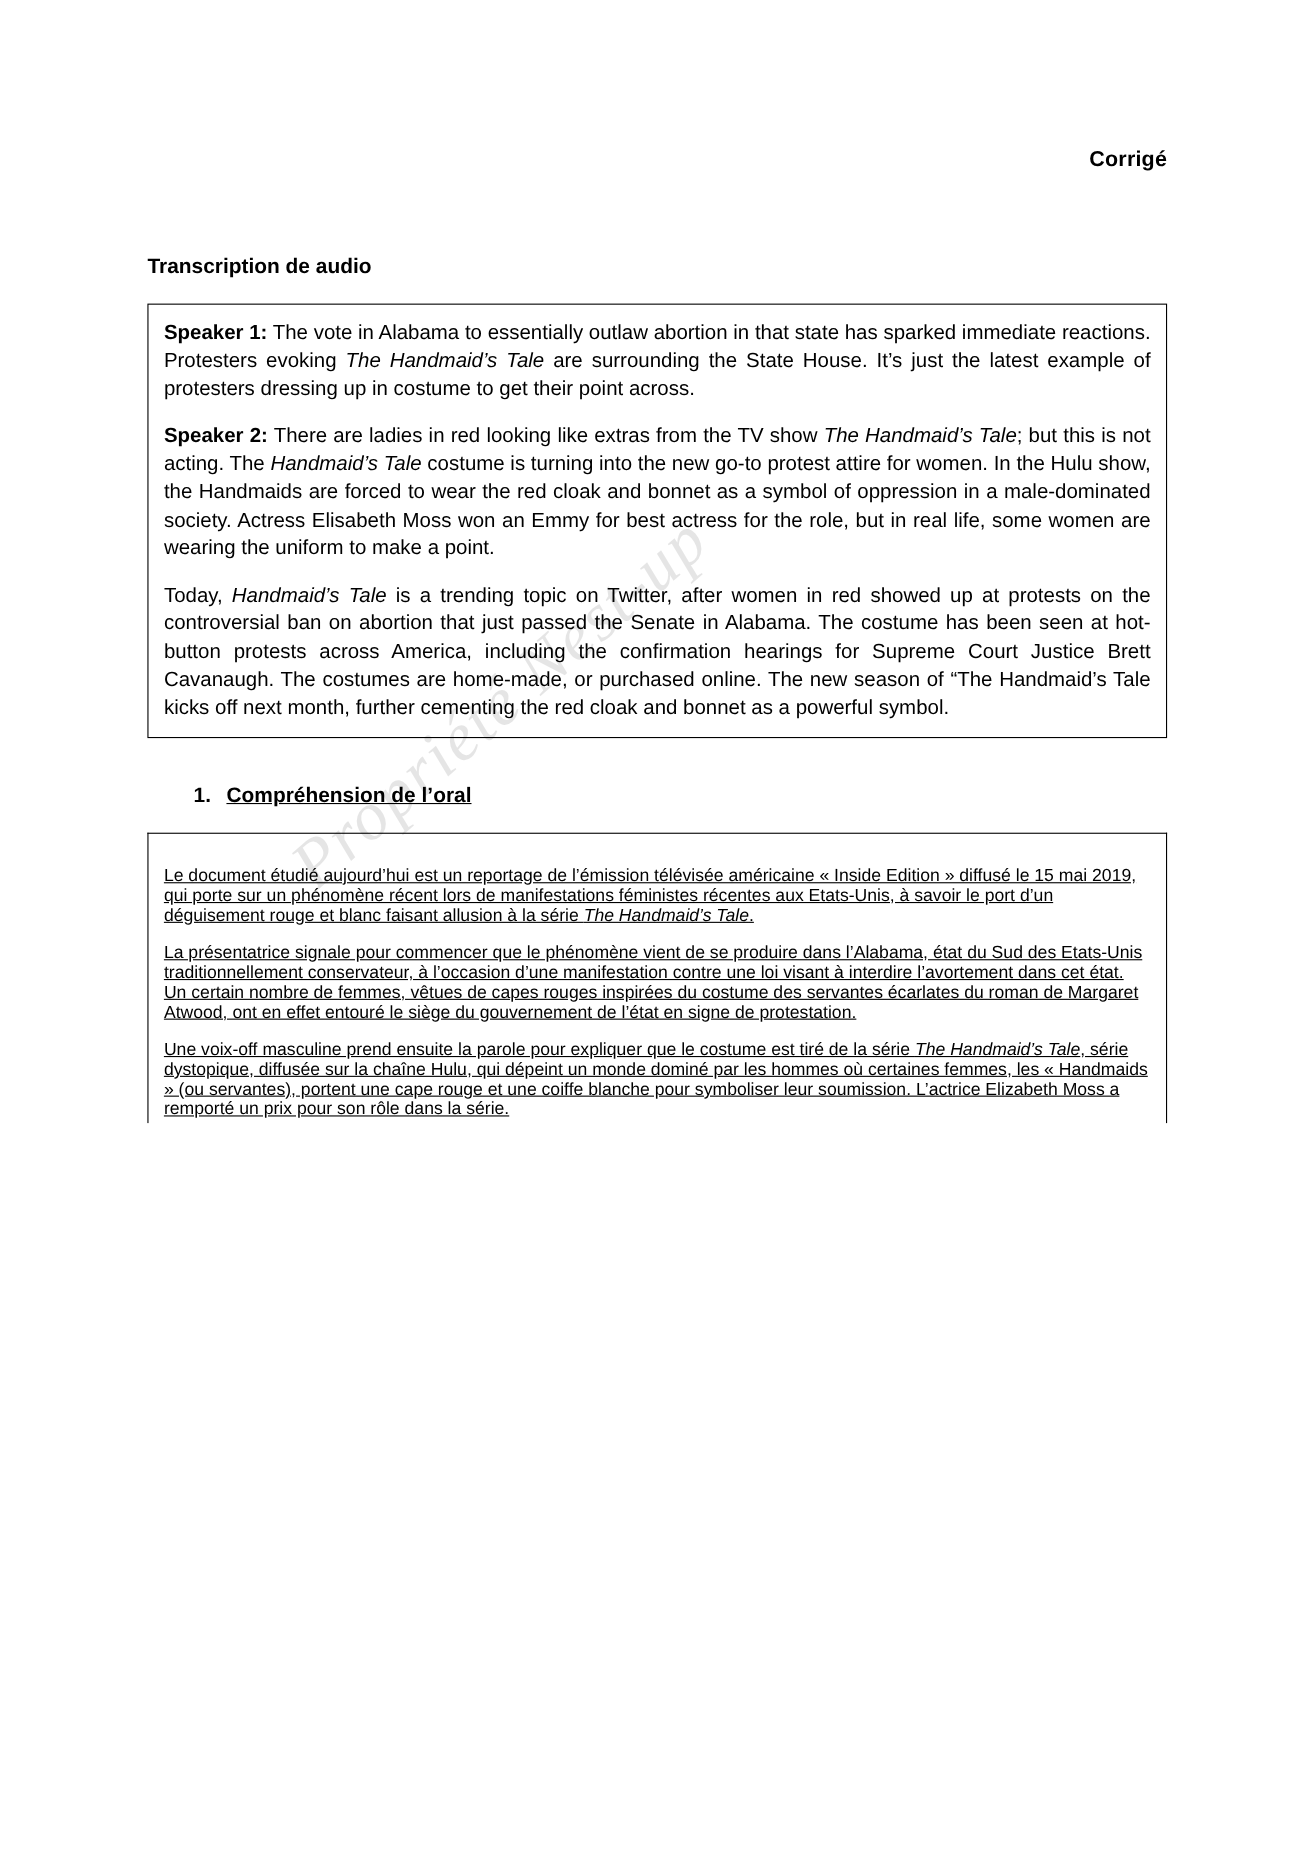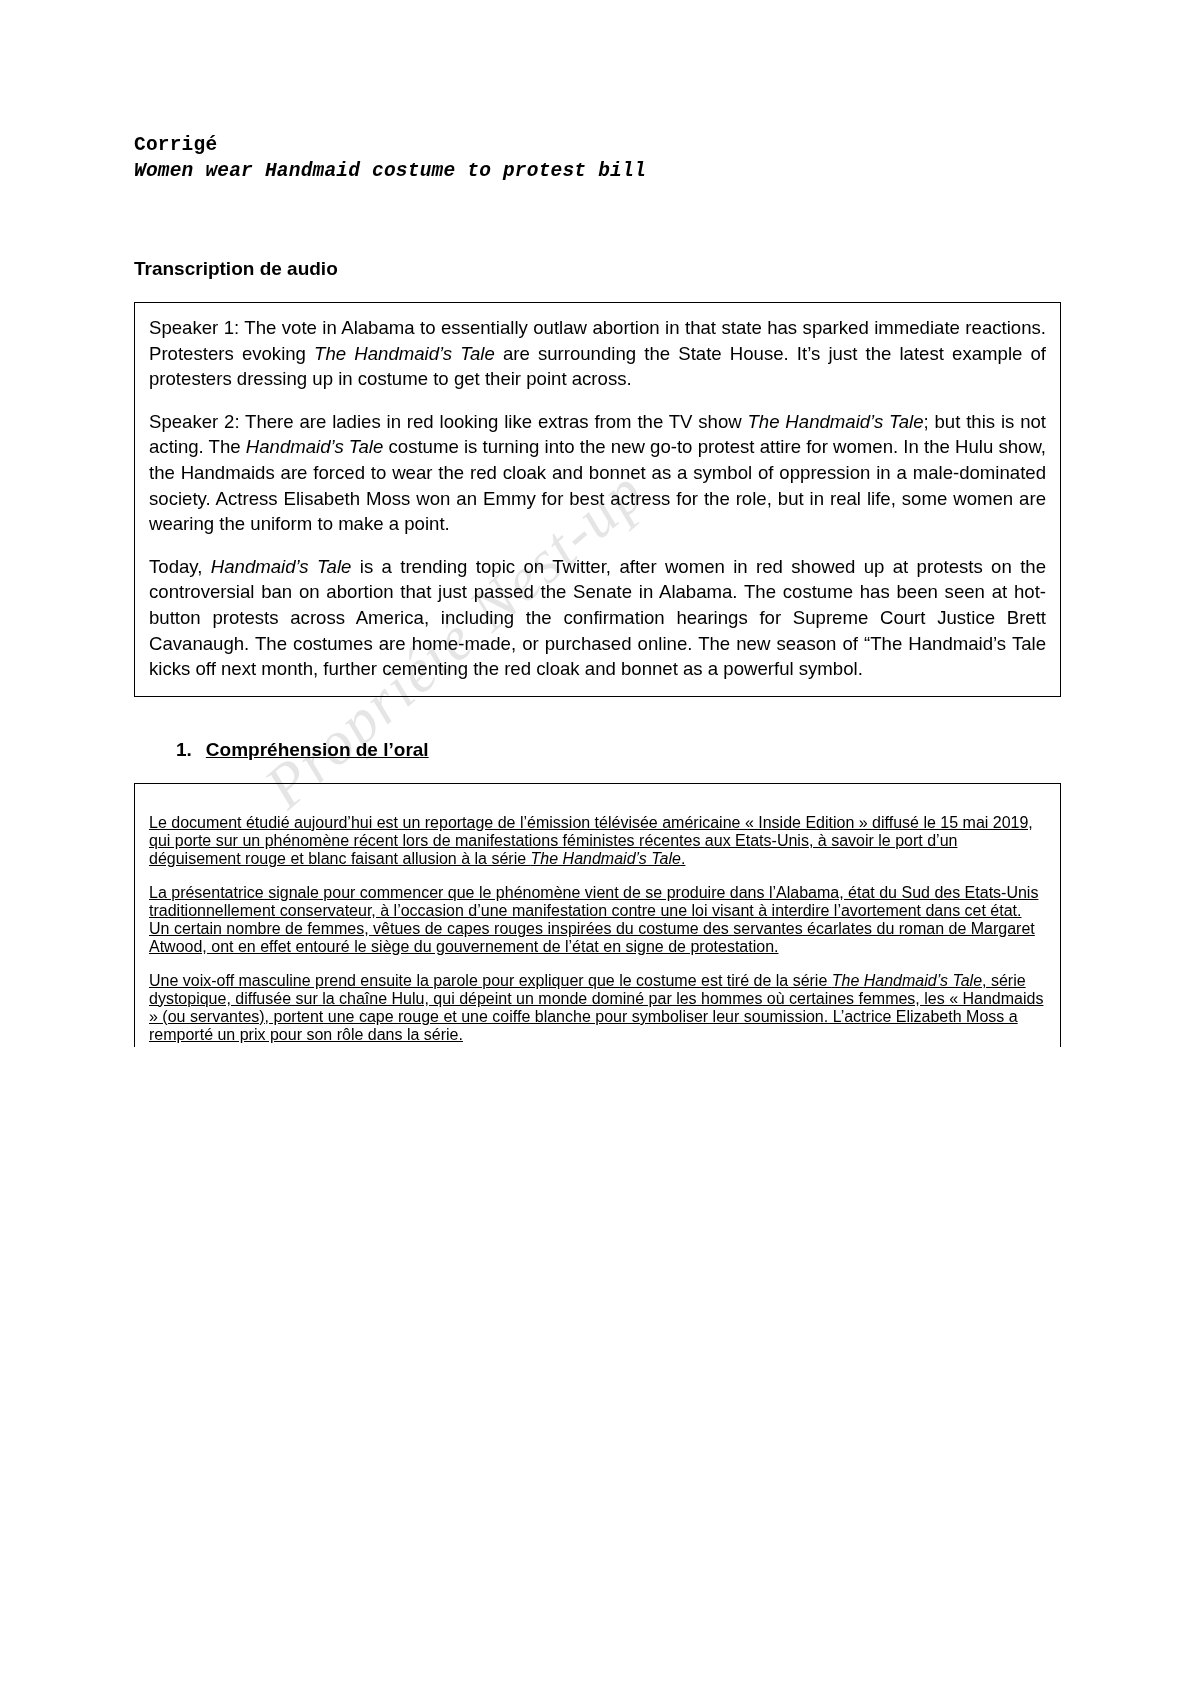--- a/index.html
+++ b/index.html
@@ -16,23 +16,22 @@
     overflow: hidden;
   }
   .page {
     position: relative;
     width: 1189px;
     height: 1684px;
     box-sizing: border-box;
     padding: 132px 128px 60px 134px;
   }
   .title-block {
-    text-align: left;
+    text-align: right;
     margin: 0 0 0 0;
-    font-family: Liberation Mono, monospace;
   }
   .doc-title {
     font-weight: bold;
     font-size: 19.5px;
     line-height: 26px;
     letter-spacing: 0.2px;
   }
   .doc-subtitle {
     font-weight: bold;
     font-style: italic;
@@ -54,21 +53,21 @@
   .box p {
     margin: 0 0 17px 0;
     font-size: 18.6px;
     line-height: 25.6px;
     text-align: justify;
   }
   .box p:last-child {
     margin-bottom: 0;
   }
   .speaker {
-    font-weight: normal;
+    font-weight: bold;
   }
   .it {
     font-style: italic;
     margin-top: 12px;
   }
   .numbered-heading {
     margin-top: 42px;
     margin-bottom: 22px;
     padding-left: 42px;
     font-size: 19px;
@@ -110,21 +109,20 @@
     user-select: none;
   }
 </style>
 </head>
 <body>
 
 <div class="page">
 
   <div class="title-block">
     <div class="doc-title">Corrigé</div>
-    <div class="doc-subtitle">Women wear Handmaid costume to protest bill</div>
   </div>
 
   <div class="section-heading">Transcription de audio</div>
 
   <div class="box" id="transcript-box">
       <p><span class="speaker">Speaker 1:</span><span> The vote in Alabama to essentially outlaw abortion in that state has sparked immediate reactions. Protesters evoking </span><span class="it">The Handmaid’s Tale</span><span> are surrounding the State House. It’s just the latest example of protesters dressing up in costume to get their point across.</span></p>
       <p><span class="speaker">Speaker 2:</span><span> There are ladies in red looking like extras from the TV show </span><span class="it">The Handmaid’s Tale</span><span>; but this is not acting. The </span><span class="it">Handmaid’s Tale</span><span> costume is turning into the new go-to protest attire for women. In the Hulu show, the Handmaids are forced to wear the red cloak and bonnet as a symbol of oppression in a male-dominated society. Actress Elisabeth Moss won an Emmy for best actress for the role, but in real life, some women are wearing the uniform to make a point.</span></p>
       <p><span>Today, </span><span class="it">Handmaid’s Tale</span><span> is a trending topic on Twitter, after women in red showed up at protests on the controversial ban on abortion that just passed the Senate in Alabama. The costume has been seen at hot-button protests across America, including the confirmation hearings for Supreme Court Justice Brett Cavanaugh. The costumes are home-made, or purchased online. The new season of “The Handmaid’s Tale kicks off next month, further cementing the red cloak and bonnet as a powerful symbol.</span></p>
     </div>
 

